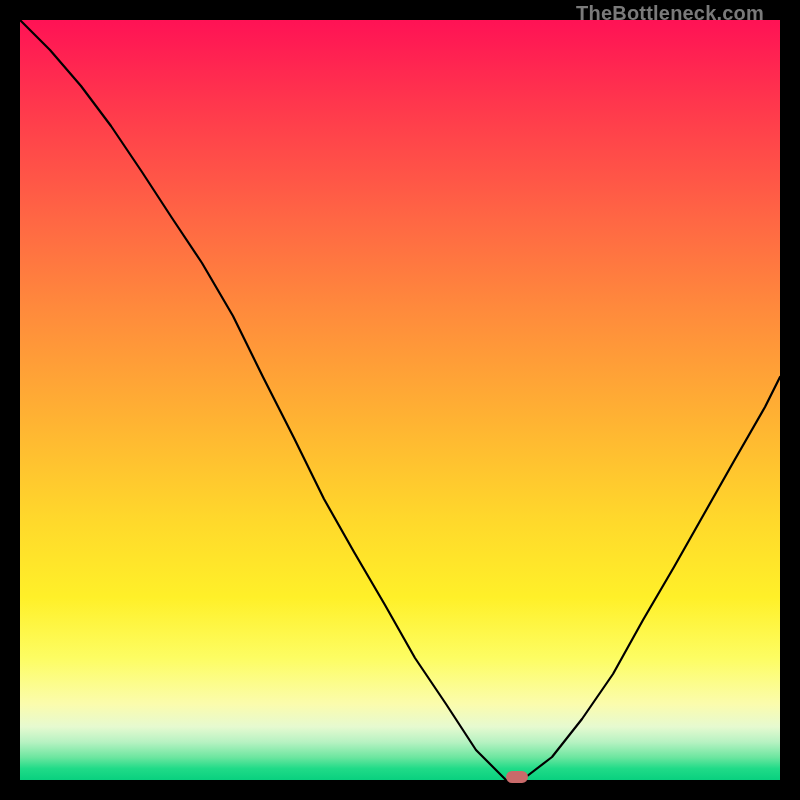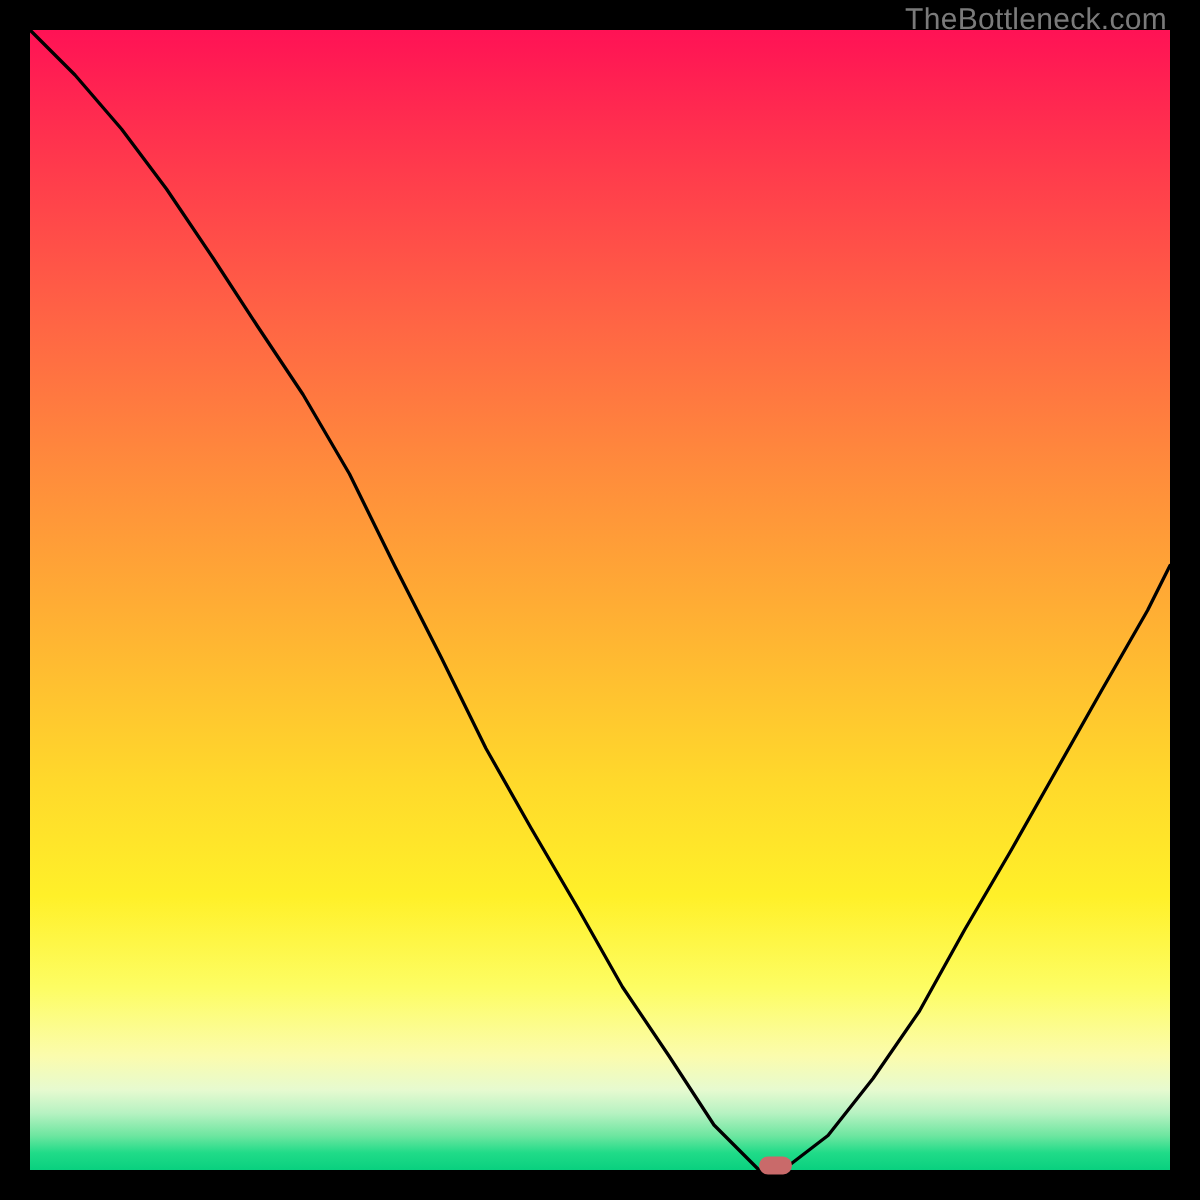--- a/index.html
+++ b/index.html
@@ -36,25 +36,25 @@
       #fbfcad 90%,
       #e6fad0 93%,
       #b7f2c2 95%,
       #6de6a0 97%,
       #20db88 98.5%,
       #09d07f 100%
     );
   }
   .watermark {
     position: absolute;
-    right: 22px;
+    right: 36px;
     top: 2px;
     color: #7a7a7a;
     font-size: 20px;
-    font-weight: 400;
+    font-weight: 700;
     letter-spacing: 0.2px;
   }
   svg.curve {
     position: absolute;
     left: 0;
     top: 0;
     width: 760px;
     height: 760px;
     overflow: visible;
   }

